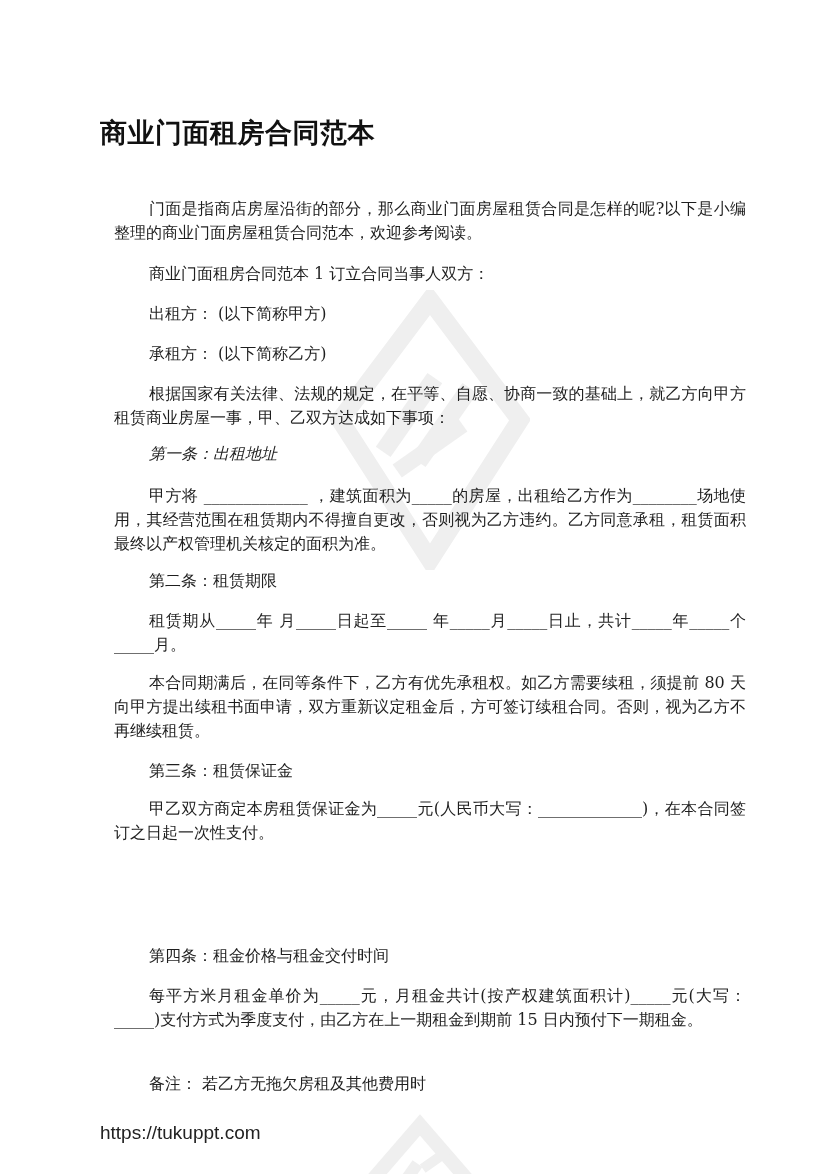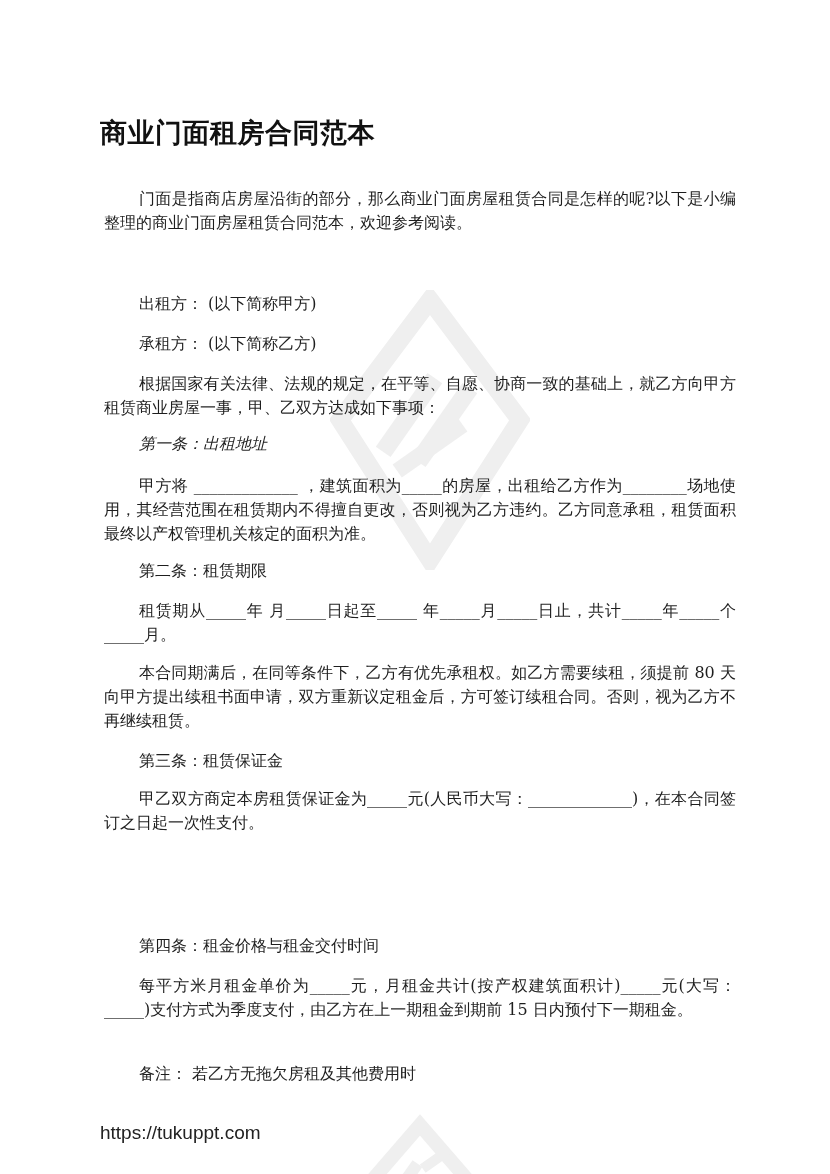--- a/index.html
+++ b/index.html
@@ -47,21 +47,21 @@
       font-family: "DejaVu Sans", "Liberation Sans", sans-serif;
       font-size: 27px;
       font-weight: bold;
       letter-spacing: 0.5px;
       color: #111;
     }
     .para {
       position: absolute;
       left: 100px;
       width: 632px;
-      margin: 4px;
+      margin: 14px;
       font-size: 16px;
       line-height: 24px;
       text-align: justify;
       text-justify: inter-character;
       color: #1e1e1e;
     }
     .para.indent { text-indent: 35px; }
     .footer-url {
       position: absolute;
       left: 100px;
@@ -91,20 +91,21 @@
   <g fill="#efefef">
     <rect x="55" y="50" width="12" height="40" transform="rotate(35 61 70)"></rect>
     <rect x="75" y="45" width="30" height="10" transform="rotate(-35 90 50)"></rect>
   </g>
 </svg>
 
 <div class="page">
   <h1 class="doc-title">商业门面租房合同范本</h1>
 
   <p class="para indent" style="top:168px;">门面是指商店房屋沿街的部分，那么商业门面房屋租赁合同是怎样的呢?以下是小编整理的商业门面房屋租赁合同范本，欢迎参考阅读。</p>
+  <p class="para indent" style="top:233px;">商业门面租房合同范本 1  订立合同当事人双方：</p>
   <p class="para indent" style="top:273px;">出租方：  (以下简称甲方)</p>
   <p class="para indent" style="top:313px;">承租方：  (以下简称乙方)</p>
   <p class="para indent" style="top:353px;">根据国家有关法律、法规的规定，在平等、自愿、协商一致的基础上，就乙方向甲方租赁商业房屋一事，甲、乙双方达成如下事项：</p>
   <p class="para indent" style="top:413px;font-style:italic;">第一条：出租地址</p>
   <p class="para indent" style="top:455px;">甲方将 _____________ ，建筑面积为_____的房屋，出租给乙方作为________场地使用，其经营范围在租赁期内不得擅自更改，否则视为乙方违约。乙方同意承租，租赁面积最终以产权管理机关核定的面积为准。</p>
   <p class="para indent" style="top:540px;">第二条：租赁期限</p>
   <p class="para indent" style="top:580px;">租赁期从_____年  月_____日起至_____ 年_____月_____日止，共计_____年_____个_____月。</p>
   <p class="para indent" style="top:642px;">本合同期满后，在同等条件下，乙方有优先承租权。如乙方需要续租，须提前 80 天向甲方提出续租书面申请，双方重新议定租金后，方可签订续租合同。否则，视为乙方不再继续租赁。</p>
   <p class="para indent" style="top:730px;">第三条：租赁保证金</p>
   <p class="para indent" style="top:768px;">甲乙双方商定本房租赁保证金为_____元(人民币大写：_____________)，在本合同签订之日起一次性支付。</p>

